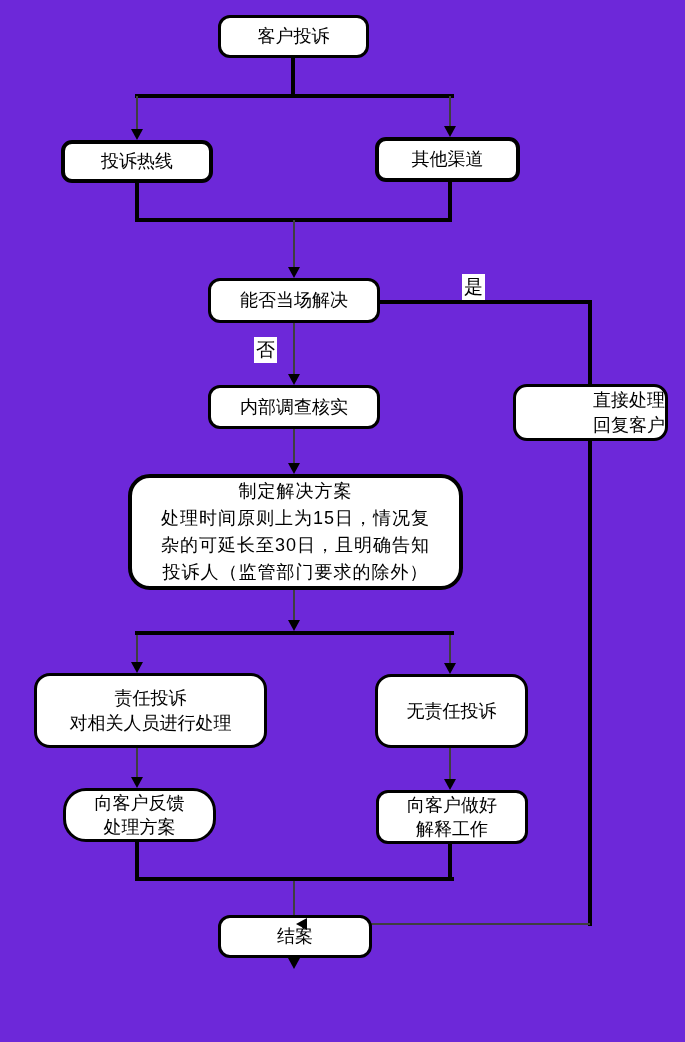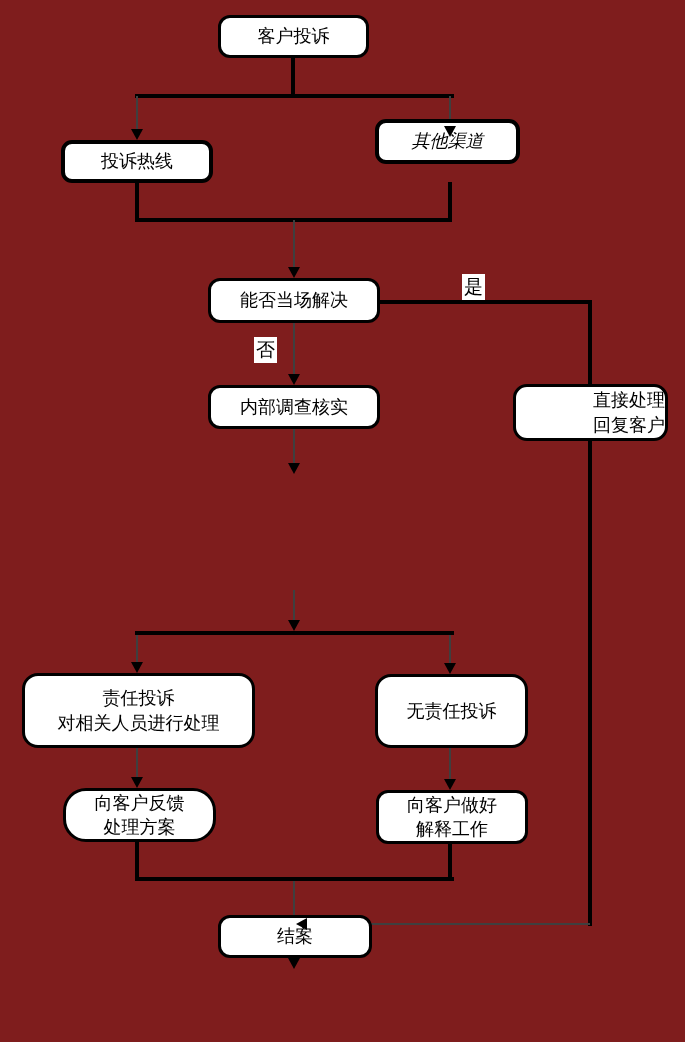--- a/index.html
+++ b/index.html
@@ -1,20 +1,20 @@
 <!DOCTYPE html>
 <html><head>
 <meta charset="utf-8">
 <style>
   html, body { margin: 0; padding: 0; background: #ffffff; }
   #canvas {
     position: relative;
     width: 685px;
     height: 1042px;
-    background: #7f1d1d;
+    background: #6d28d9;
     font-family: "Liberation Sans", sans-serif;
     color: #000000;
     overflow: hidden;
   }
   .node {
     position: absolute;
     box-sizing: border-box;
     border: 3px solid #000000;
     background: #ffffff;
     display: flex;
@@ -57,39 +57,45 @@
 <div id="canvas">
 
   <div class="node rounded" style="left:218px; top:15px; width:151px; height:43px;">
     <span class="ln">客户投诉</span>
   </div>
 
   <div class="node sq" style="left:61px; top:140px; width:152px; height:43px;">
     <span class="ln">投诉热线</span>
   </div>
 
-  <div class="node sq" style="left:375px; top:119px; width:145px; height:45px;font-style:italic;">
+  <div class="node sq" style="left:375px; top:137px; width:145px; height:45px;">
     <span class="ln">其他渠道</span>
   </div>
 
   <div class="node rounded" style="left:208px; top:278px; width:172px; height:45px;">
     <span class="ln">能否当场解决</span>
   </div>
 
   <div class="node rounded" style="left:208px; top:385px; width:172px; height:44px;">
     <span class="ln">内部调查核实</span>
   </div>
 
   <div class="node rounded" style="left:513px; top:384px; width:155px; height:57px; border-radius:14px;align-items:flex-end;">
     <span class="ln">直接处理</span>
     <span class="ln">回复客户</span>
   </div>
 
+  <div class="node plan-box" style="left:128px; top:474px; width:335px; height:116px; letter-spacing:1px;">
+    <span class="ln">制定解决方案</span>
+    <span class="ln">处理时间原则上为15日，情况复</span>
+    <span class="ln">杂的可延长至30日，且明确告知</span>
+    <span class="ln">投诉人（监管部门要求的除外）</span>
+  </div>
 
-  <div class="node rounded-lg" style="left:22px; top:673px; width:233px; height:75px;">
+  <div class="node rounded-lg" style="left:34px; top:673px; width:233px; height:75px;">
     <span class="ln">责任投诉</span>
     <span class="ln">对相关人员进行处理</span>
   </div>
 
   <div class="node rounded-lg" style="left:375px; top:674px; width:153px; height:74px;">
     <span class="ln">无责任投诉</span>
   </div>
 
   <div class="node rounded" style="left:63px; top:788px; width:153px; height:54px;border-radius:23px;">
     <span class="ln">向客户反馈</span>

